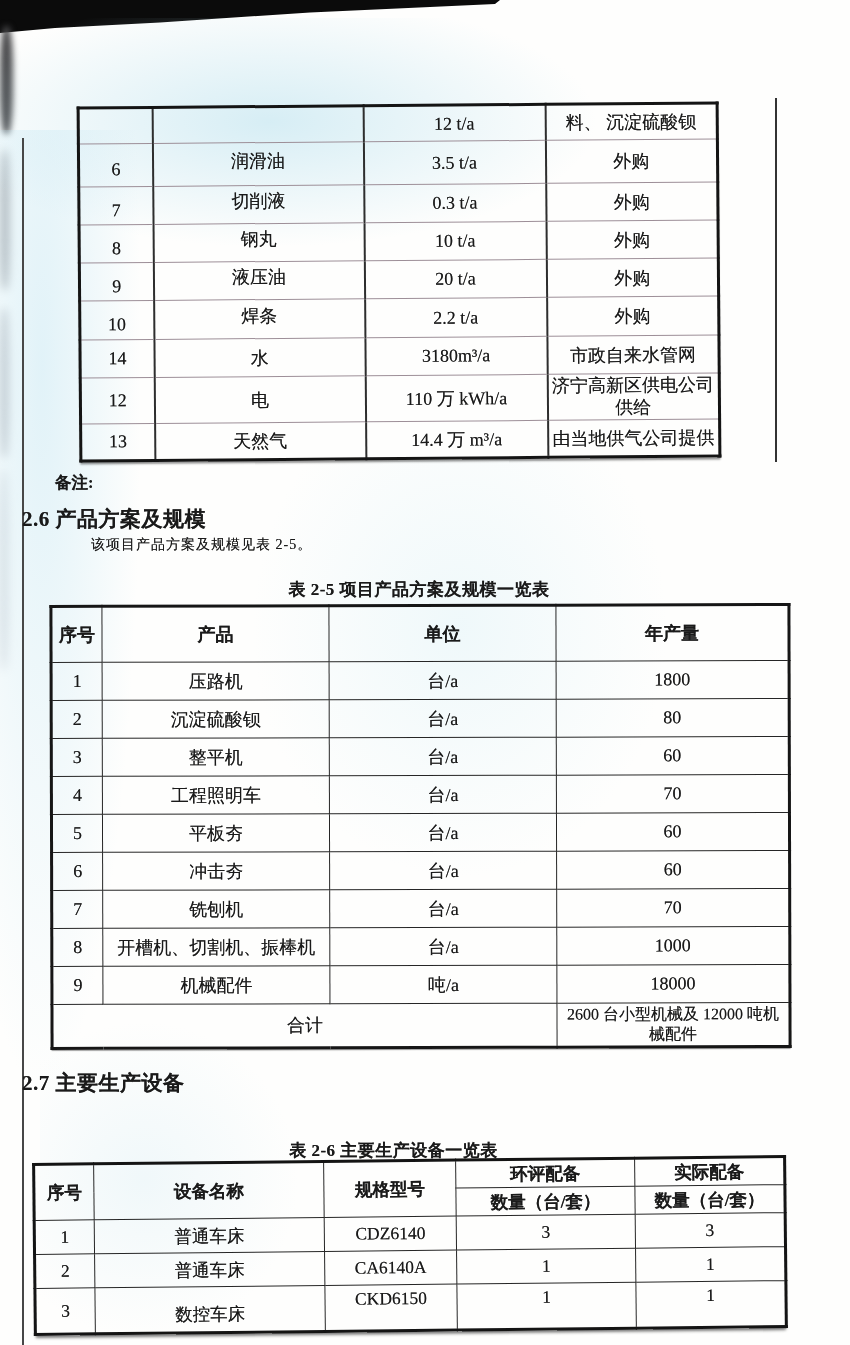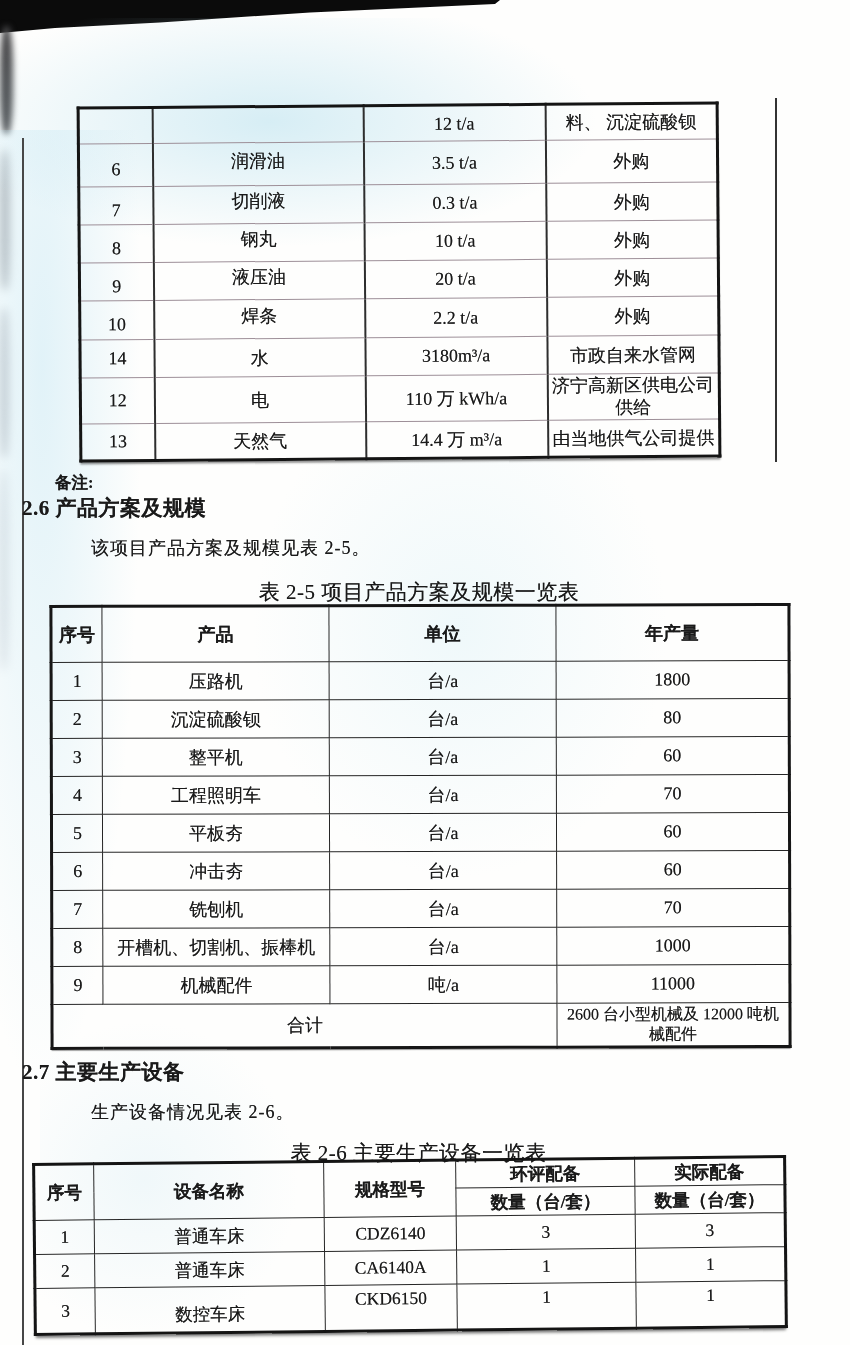--- a/index.html
+++ b/index.html
@@ -49,27 +49,27 @@
   }
   .t-mat td { border-left:2px solid #2e2e2e; border-top:1px solid #9d8f98; padding:1px 2px; }
   .t-mat td:first-child { border-left:none; }
   .t-mat tr:first-child td { border-top:none; }
   .t-mat td.c-no { padding-top:10px; }
   .t-mat td.c-nm { padding-bottom:8px; }
   .t-mat .wrapcell { line-height:1.2; }
 
   
   .remarks { left:55px; top:472px; font-size:16.5px; font-weight:700; }
-  .sec-heading { left:22px; font-size:21px; font-weight:700; letter-spacing:.5px; }
+  .sec-heading { left:22px; font-size:21px; font-weight:700; letter-spacing:.5px;margin-top:11px; }
   .h26 { top:494px; } .h27 { top:1058px; }
-  .para { left:91px; font-size:18px; letter-spacing:1px; }
+  .para { left:91px; font-size:14px; letter-spacing:1px; }
   .p26 { top:536px; } .p27 { top:1100px; }
-  .tbl-caption { text-align:center; font-size:21px; font-weight:400; letter-spacing:.5px; }
+  .tbl-caption { text-align:center; font-size:17px; font-weight:700; letter-spacing:.5px; }
   .cap25 { left:50px; top:578px; width:738px; }
-  .cap26 { left:43px; top:1139px; width:751px; }
+  .cap26 { left:18px; top:1139px; width:751px; }
 
   
   .t25 {
     position:absolute; left:50px; top:604px; width:738px;
     border:3px solid #161616; font-size:18px;
     transform:rotate(-0.15deg);
     box-shadow:0 2px 1px -1px rgba(20,20,20,.4);
   }
   .t25 th, .t25 td { border:1.5px solid #262626; padding:1px 2px; }
   .t25 th { font-weight:700; font-size:18px; }
@@ -236,31 +236,30 @@
     <tr style="height:38px">
       <td>8</td>
       <td>开槽机、切割机、振棒机</td>
       <td>台/a</td>
       <td>1000</td>
     </tr>
     <tr style="height:38px">
       <td>9</td>
       <td>机械配件</td>
       <td>吨/a</td>
-      <td>11000</td>
+      <td>18000</td>
     </tr>
     <tr style="height:44px">
       <td colspan="3">合计</td>
       <td class="total-val">2600 台小型机械及 12000 吨机械配件</td>
     </tr>
   </tbody>
     </table>
 
   <div class="abs sec-heading h27">2.7 主要生产设备</div>
-  <div class="abs para p27">生产设备情况见表 2-6。</div>
   <div class="abs tbl-caption cap26">表 2-6 主要生产设备一览表</div>
 
   <table class="t26">
     <colgroup>
         <col style="width:60px">
         <col style="width:230px">
         <col style="width:132px">
         <col style="width:179px">
         <col style="width:150px">
       </colgroup>

